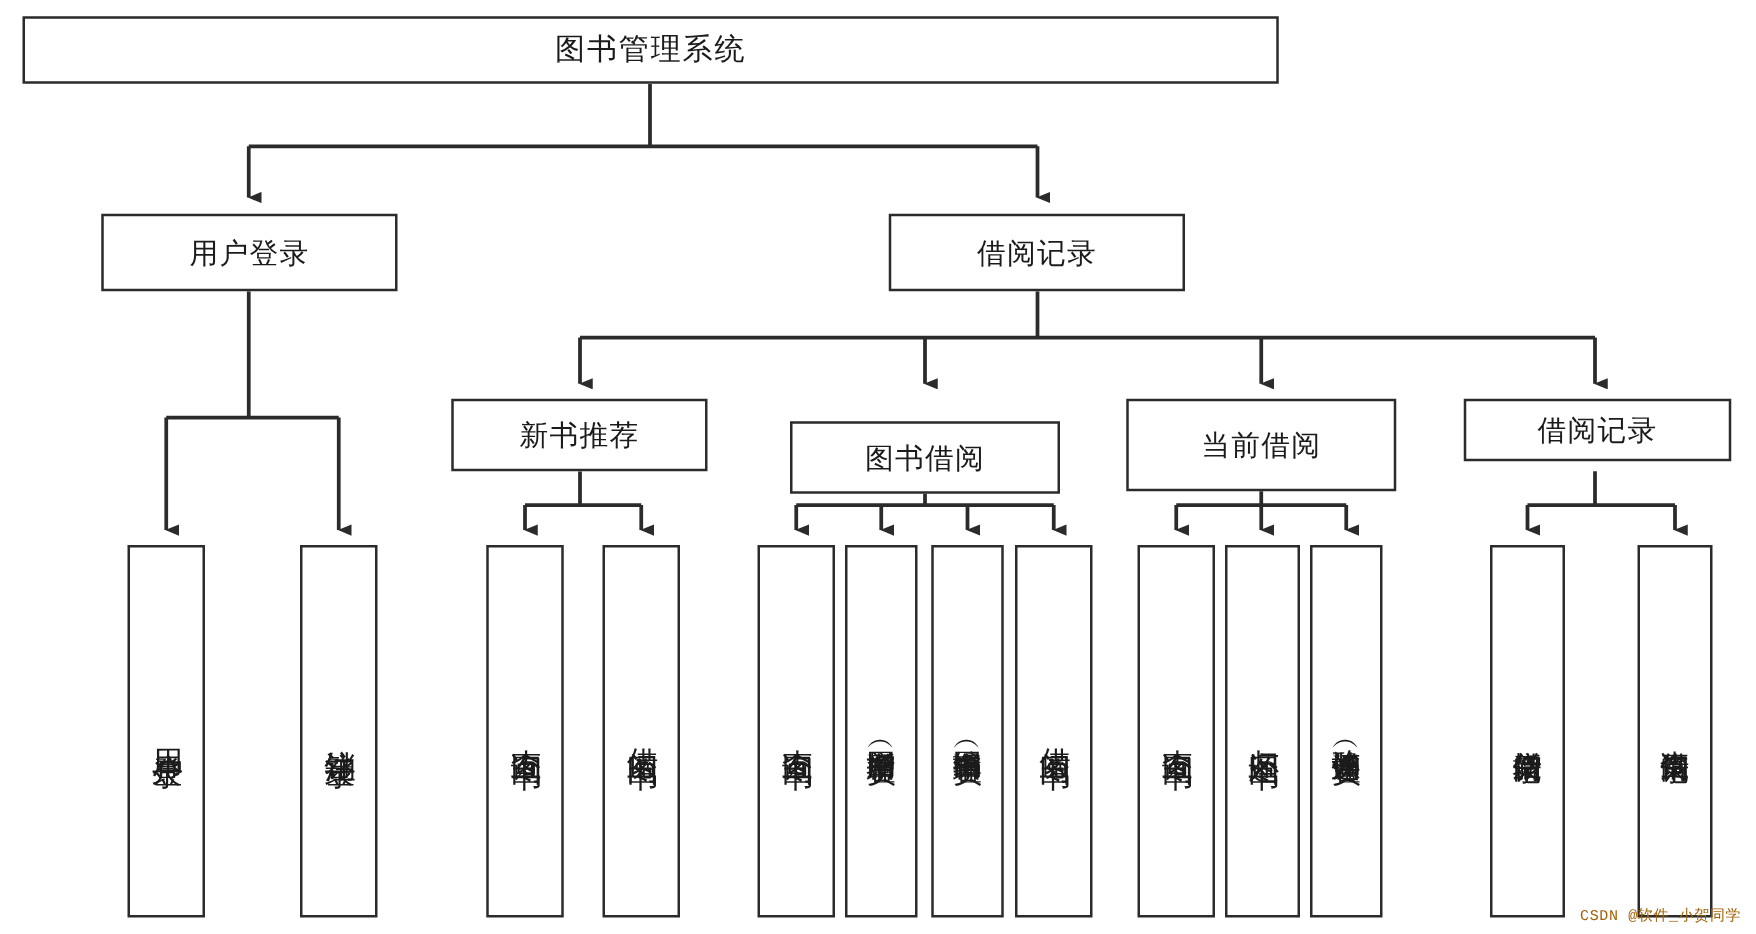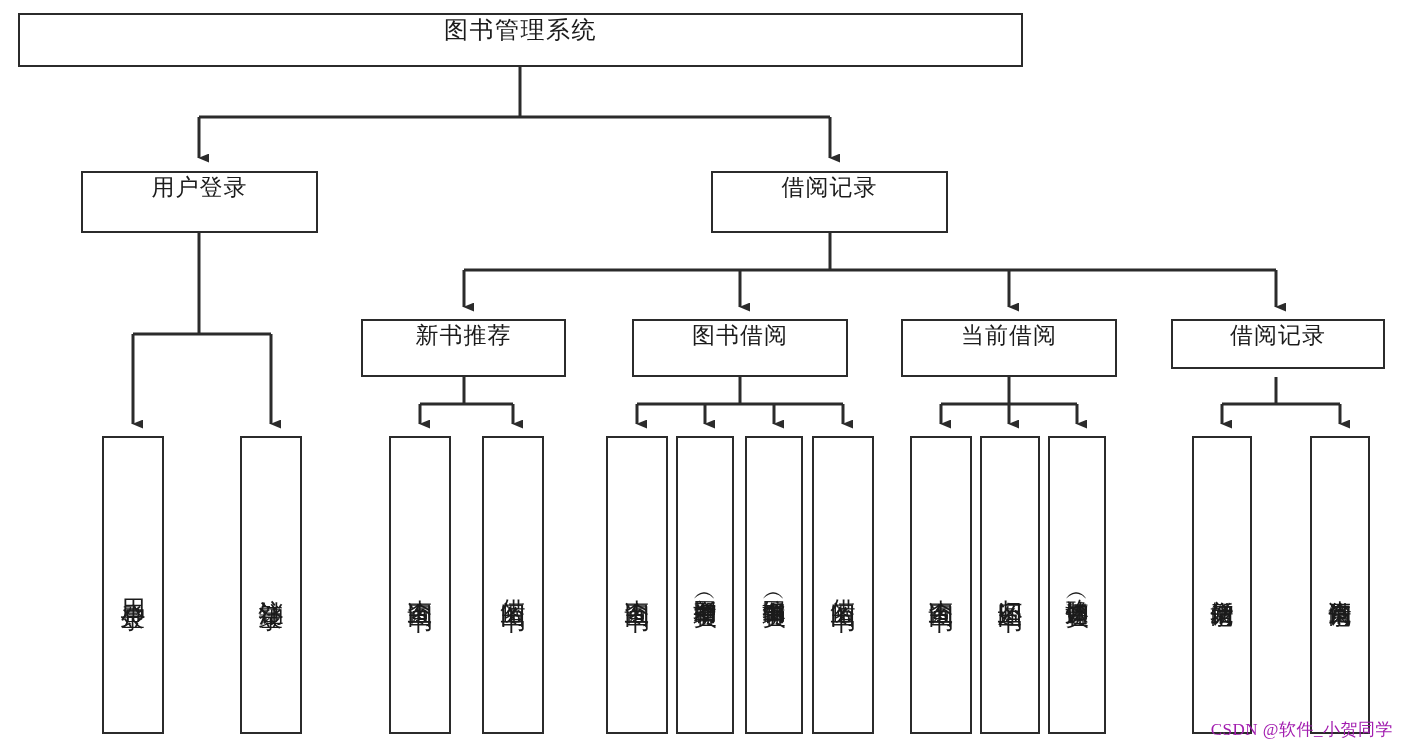--- a/index.html
+++ b/index.html
@@ -25,21 +25,21 @@
     width: 1405px;
     height: 747px;
     pointer-events: none;
   }
   .node {
     position: absolute;
     box-sizing: border-box;
     border: 2px solid #2b2b2b;
     background: #ffffff;
     display: flex;
-    align-items: flex-start;
+    align-items: center;
     justify-content: center;
     color: #1b1b1b;
     z-index: 2;
   }
   .node .node-label {
     display: block;
     text-align: center;
     line-height: 1.22;
     white-space: nowrap;
   }
@@ -68,26 +68,26 @@
     max-height: 100%;
   }
   .node.v.tight .node-label {
     font-size: 23px;
     letter-spacing: 1px;
   }
   .watermark {
     position: absolute;
     right: 12px;
     bottom: 6px;
-    font-size: 17px;
-    color: #a21caf;
+    font-size: 12px;
+    color: #a16207;
     letter-spacing: 0.5px;
     z-index: 5;
     white-space: nowrap;
-    font-family: Liberation Serif, serif;
+    font-family: Liberation Mono, monospace;
   }
 </style>
 </head>
 <body>
 
 <div id="canvas">
 
   <svg id="edges" viewBox="0 0 1405 747" xmlns="http://www.w3.org/2000/svg">
     <defs>
       <marker id="arrow" markerWidth="9" markerHeight="11" refX="4.5" refY="10.2" orient="auto" markerUnits="userSpaceOnUse">
@@ -145,24 +145,24 @@
   <div class="node h" style="left:81px; top:171px; width:237px; height:62px;">
     <span class="node-label">用户登录</span>
   </div>
   <div class="node h" style="left:711px; top:171px; width:237px; height:62px;">
     <span class="node-label">借阅记录</span>
   </div>
 
   <div class="node h" style="left:361px; top:319px; width:205px; height:58px;">
     <span class="node-label">新书推荐</span>
   </div>
-  <div class="node h" style="left:632px; top:319px; width:216px; height:58px;">
+  <div class="node h" style="left:632px; top:337px; width:216px; height:58px;">
     <span class="node-label">图书借阅</span>
   </div>
-  <div class="node h" style="left:901px; top:319px; width:216px; height:58px;">
+  <div class="node h" style="left:901px; top:319px; width:216px; height:74px;">
     <span class="node-label">当前借阅</span>
   </div>
   <div class="node h" style="left:1171px; top:319px; width:214px; height:50px;">
     <span class="node-label">借阅记录</span>
   </div>
 
   <div class="node v" style="left:102px; top:436px; width:62px; height:298px;">
     <span class="node-label">用户登录</span>
   </div>
   <div class="node v" style="left:240px; top:436px; width:62px; height:298px;">

